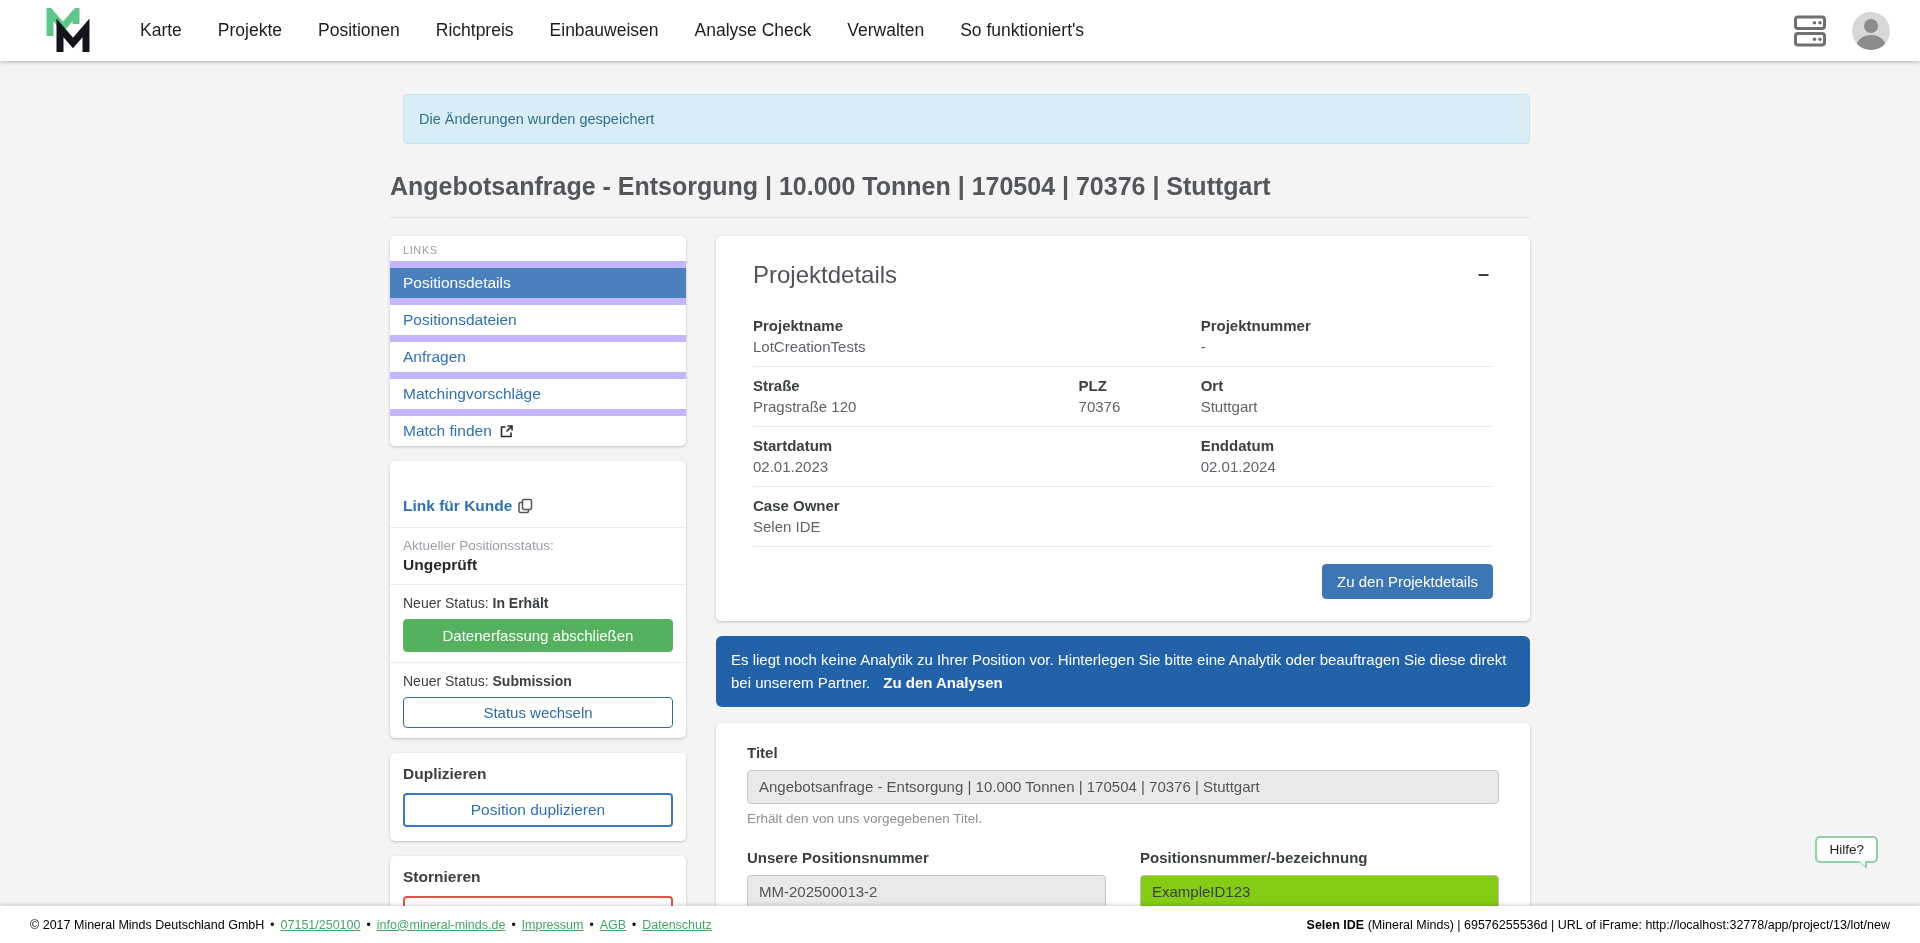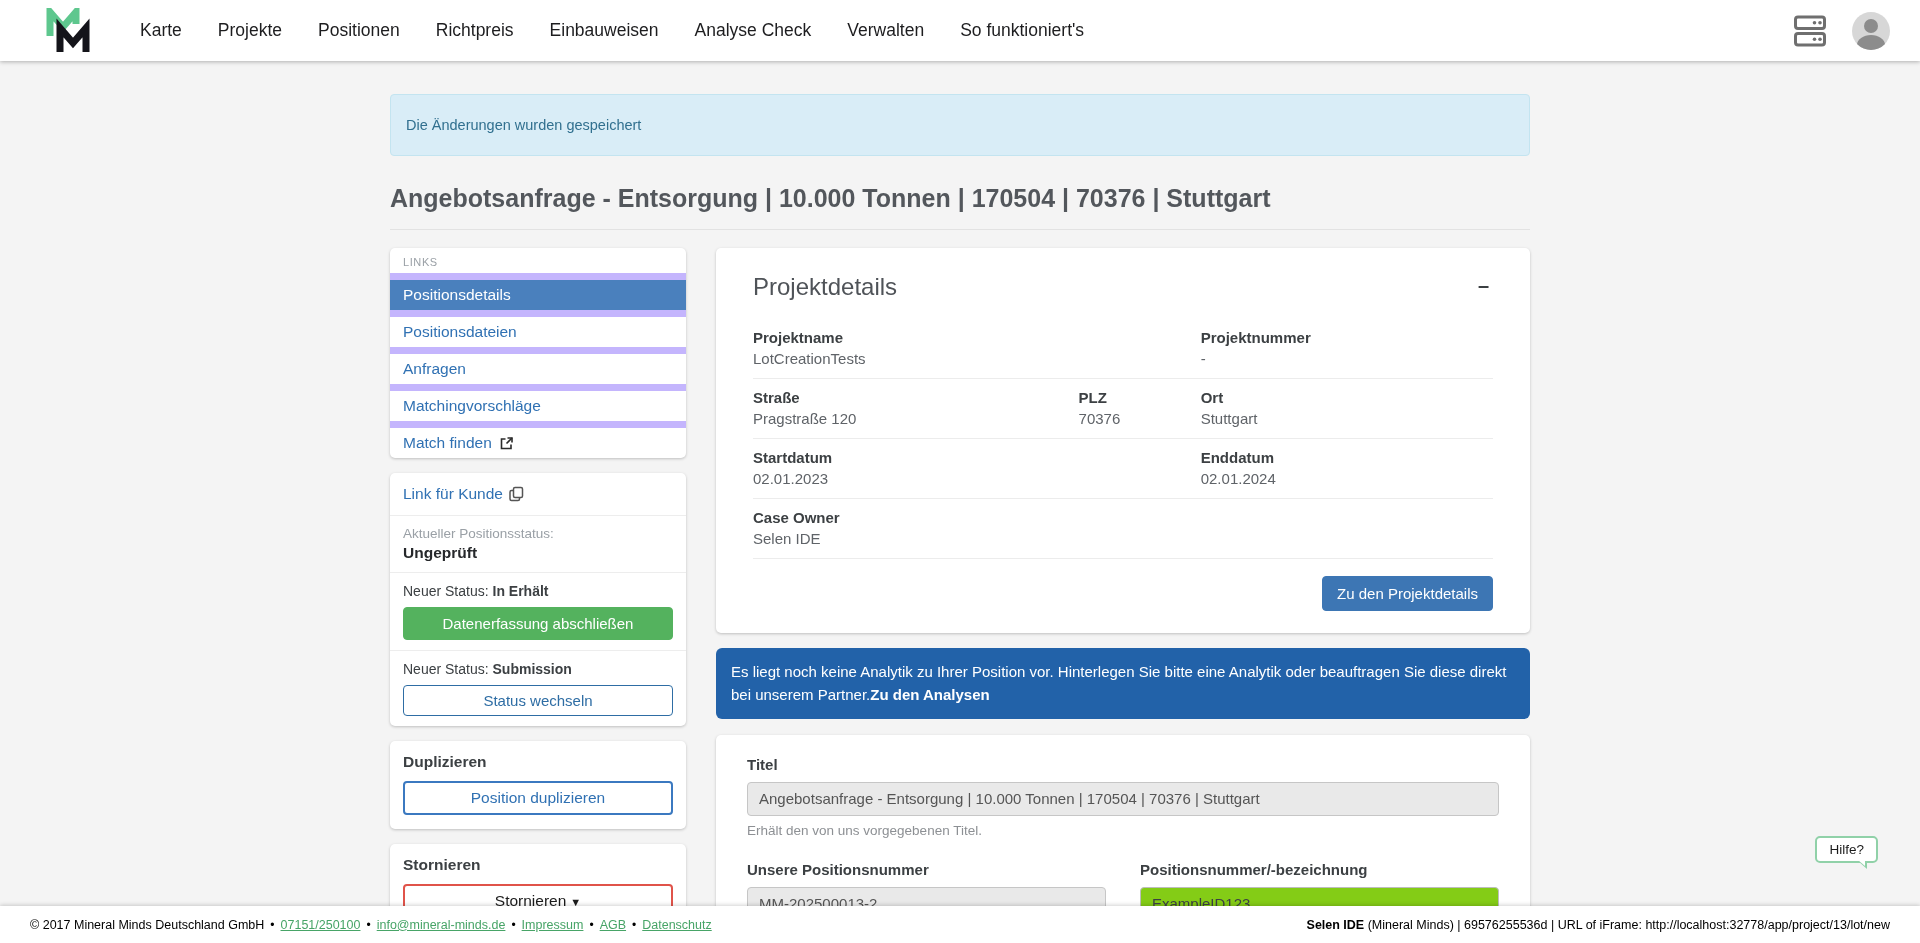--- a/index.html
+++ b/index.html
@@ -31,24 +31,24 @@
     width:38px; height:38px; border-radius:50%;
     background:#d7d7d7; overflow:hidden; position:relative; cursor:pointer;
   }
   .avatar .head { position:absolute; left:12px; top:7px; width:14px; height:14px; border-radius:50%; background:#8c8c8c; }
   .avatar .body { position:absolute; left:5px; top:23px; width:28px; height:20px; border-radius:50% 50% 0 0; background:#8c8c8c; }
 
   
   .content { width:1140px; margin:0 auto; }
 
   .alert-info {
-    margin-top:33px; height:62px;
+    margin-top:33px; height:50px;
     background:#d9edf7; border:1px solid #c3e4f0; border-radius:4px;
     display:flex; align-items:center; padding:0 15px;
-    font-size:14.5px; color:#31708f;
+    font-size:14.5px; color:#31708f;margin-left:13px;
   }
 
   .page-title {
     margin-top:28px; padding-bottom:16px;
     font-size:25px; font-weight:700; color:#53575c;
     border-bottom:1px solid #e2e2e2;
   }
 
   .columns { display:flex; gap:30px; margin-top:18px; align-items:flex-start; }
   .col-left { width:296px; flex:none; }
@@ -72,22 +72,23 @@
     cursor:pointer;
   }
   .link-item.active { background:#4a80bd; color:#fff; }
   .ext-icon { width:15px; height:15px; flex:none; }
 
   
   .status-row { padding:10px 13px; border-top:1px solid #ededed; }
   .status-row:first-child { border-top:none; }
   .customer-link {
     display:flex; align-items:center; gap:6px;
-    font-size:15.5px; font-weight:400; color:#3071b3; cursor:pointer;
+    font-size:15.5px; font-weight:700; color:#3071b3; cursor:pointer;
     padding:2px 0;
+    margin-top:24px;
   }
   .copy-icon { width:15px; height:16px; }
   .muted-label { font-size:13.5px; color:#9aa0a6; }
   .status-strong { font-size:15.5px; font-weight:700; color:#26282b; margin-top:3px; }
   .new-status-line { font-size:14px; color:#3c4043; margin-bottom:8px; }
   .new-status-line b { font-weight:700; }
   .btn { display:block; width:100%; border-radius:4px; text-align:center; cursor:pointer; font-family:inherit; }
   .btn-green {
     background:#54b25e; border:1px solid #54b25e; color:#fff;
     font-size:15px; padding:7px 4px;
@@ -127,21 +128,21 @@
     display:inline-block; background:#3d76b4; border:1px solid #3d76b4; color:#fff;
     font-size:15px; padding:8px 14px; border-radius:4px; cursor:pointer; font-family:inherit;
   }
 
   
   .analytics-banner {
     background:#2262a9; border-radius:6px; color:#fff;
     padding:12px 15px; font-size:15px; line-height:1.55;
     margin-bottom:16px;
   }
-  .analytics-link { font-weight:700; color:#fff; margin-left:0; cursor:pointer; text-decoration:none;text-align:center; }
+  .analytics-link { font-weight:700; color:#fff; margin-left:13px; cursor:pointer; text-decoration:none;text-align:center; }
 
   
   .form-card { padding:21px 31px 60px; }
   .form-label { font-size:15px; font-weight:700; color:#3c4043; margin-bottom:9px; }
   .text-input {
     width:100%; height:34px; border:1px solid #bdbdbd; border-radius:4px;
     padding:0 11px; font-size:15px; color:#3c4043; background:#84cc16;
     font-family:inherit;
   }
   .text-input:disabled { background:#e9e9e9; border-color:#c6c6c6; color:#555; }

